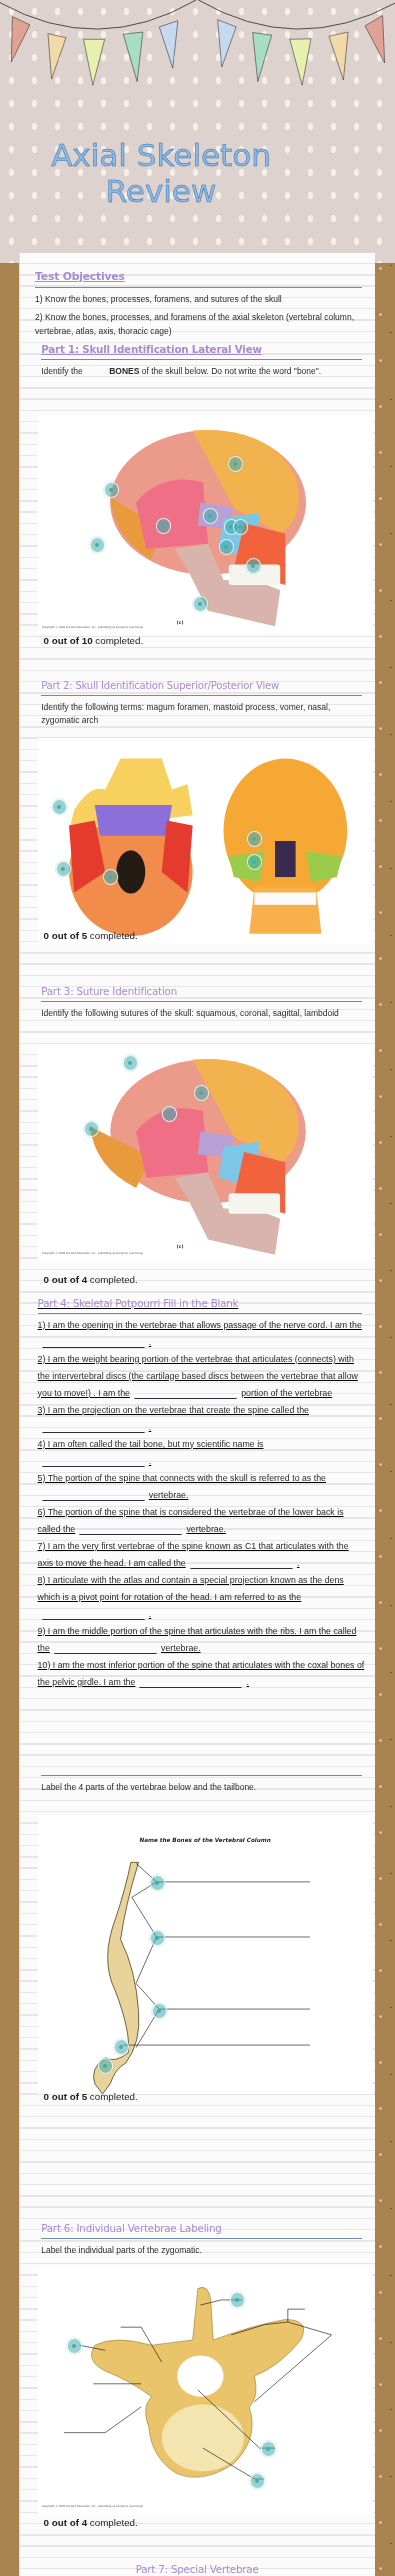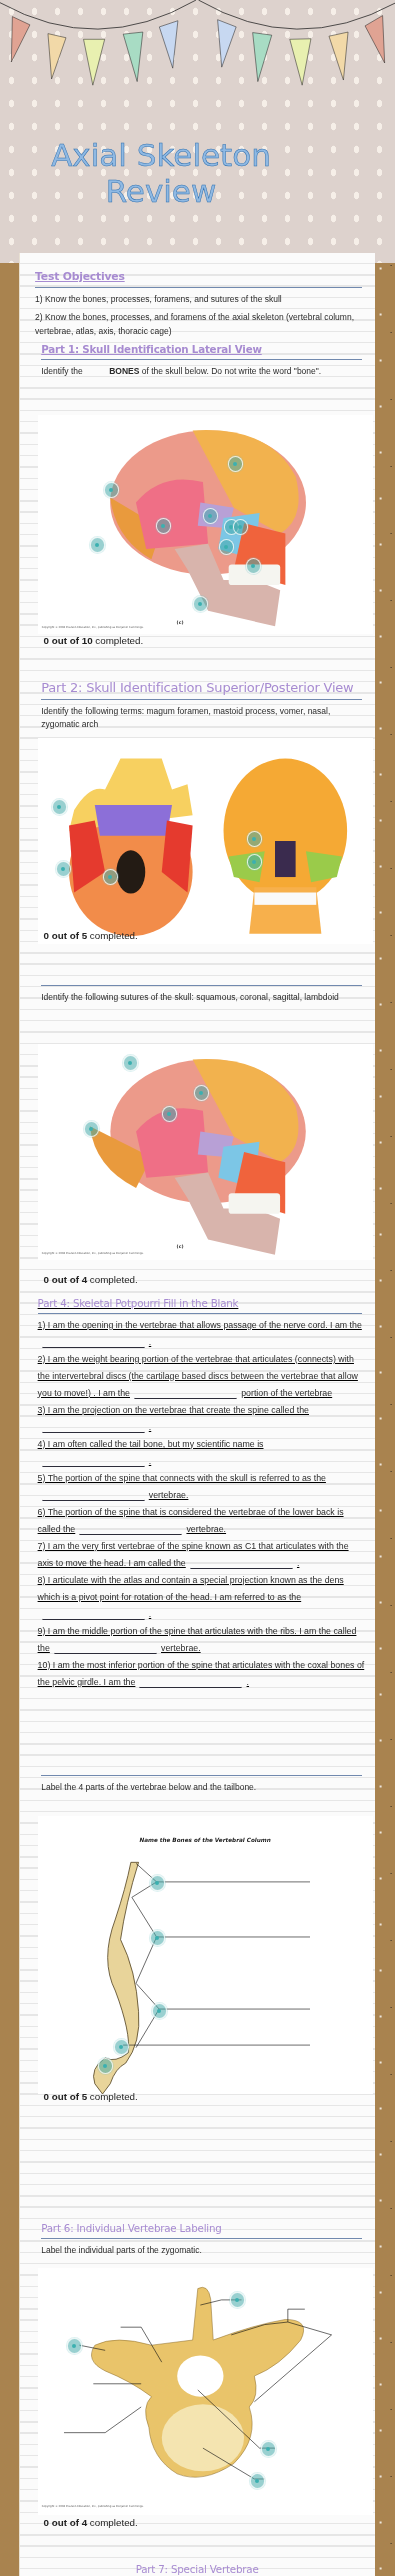--- a/index.html
+++ b/index.html
@@ -139,21 +139,21 @@
       <div class="hotspot" style="left:52px;top:122px;"></div>
       <div class="hotspot" style="left:181px;top:124px;"></div>
       <div class="hotspot" style="left:208px;top:143px;"></div>
       <div class="hotspot" style="left:155px;top:181px;"></div>
       <div style="position:absolute;left:139px;top:205px;font-size:4.6px;font-weight:bold;color:#333;">(c)</div>
       <div style="position:absolute;left:4.1px;top:211px;font-size:2.6px;color:#555;">Copyright © 2004 Pearson Education, Inc., publishing as Benjamin Cummings.</div>
     </div>
     <div class="completed" style="top:382px;"><b>0 out of 10</b><span> completed.</span></div>
 
     <div class="section" style="top:427px;">
-      <div class="heading" style="font-size:13px;">Part 2: Skull Identification Superior/Posterior View</div>
+      <div class="heading" style="font-size:10px;">Part 2: Skull Identification Superior/Posterior View</div>
       <div class="rule"></div>
       <div class="para">Identify the following terms: magum foramen, mastoid process, vomer, nasal, zygomatic arch</div>
     </div>
     <div class="imgbox" style="top:485px;height:206px;">
       <svg width="335" height="206" viewBox="0 0 650 400">
         <ellipse cx="180" cy="260" rx="120" ry="125" fill="#f28c4a"></ellipse>
         <path d="M70,140 Q100,90 130,100 L160,40 L240,40 L260,100 L290,90 L300,150 L60,180 Z" fill="#f7d060"></path>
         <path d="M110,130 L260,130 L250,190 L120,190 Z" fill="#8c6fd8"></path>
         <path d="M60,170 L110,160 L130,260 L70,300 Z" fill="#e53a2e"></path>
         <path d="M250,160 L300,170 L290,300 L240,260 Z" fill="#e53a2e"></path>
@@ -167,20 +167,21 @@
       </svg>
       <div class="hotspot" style="left:14px;top:61px;"></div>
       <div class="hotspot" style="left:18px;top:123px;"></div>
       <div class="hotspot" style="left:65px;top:131px;"></div>
       <div class="hotspot" style="left:209px;top:93px;"></div>
       <div class="hotspot" style="left:209px;top:116px;"></div>
     </div>
     <div class="completed" style="top:677px;"><b>0 out of 5</b><span> completed.</span></div>
 
     <div class="section" style="top:732px;">
+      <div class="heading" style="font-size:10.3px;">Part 3: Suture Identification</div>
       <div class="rule"></div>
       <div class="para">Identify the following sutures of the skull: squamous, coronal, sagittal, lambdoid</div>
     </div>
     <div class="imgbox" style="top:791px;height:216px;">
       <svg width="335" height="216" viewBox="0 0 650 420">
         <ellipse cx="330" cy="170" rx="190" ry="140" fill="#ec9a8a"></ellipse>
         <path d="M300,30 Q450,20 500,120 Q520,200 470,230 L380,180 Z" fill="#f2b24e"></path>
         <path d="M100,160 Q110,240 190,280 L220,220 Z" fill="#e99a3d"></path>
         <path d="M190,170 Q240,110 320,130 L330,250 L210,260 Z" fill="#ef6f86"></path>
         <path d="M315,170 L380,180 L370,220 L310,215 Z" fill="#b8a0d6"></path>

